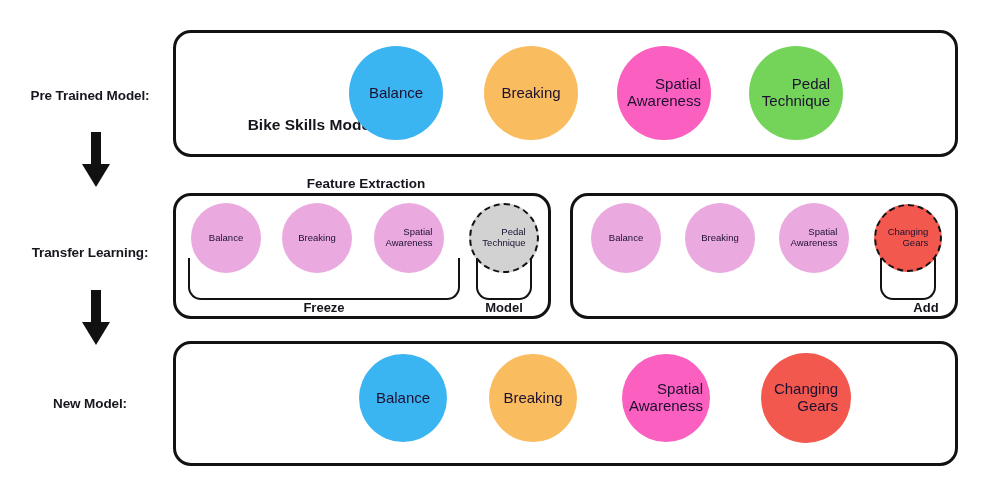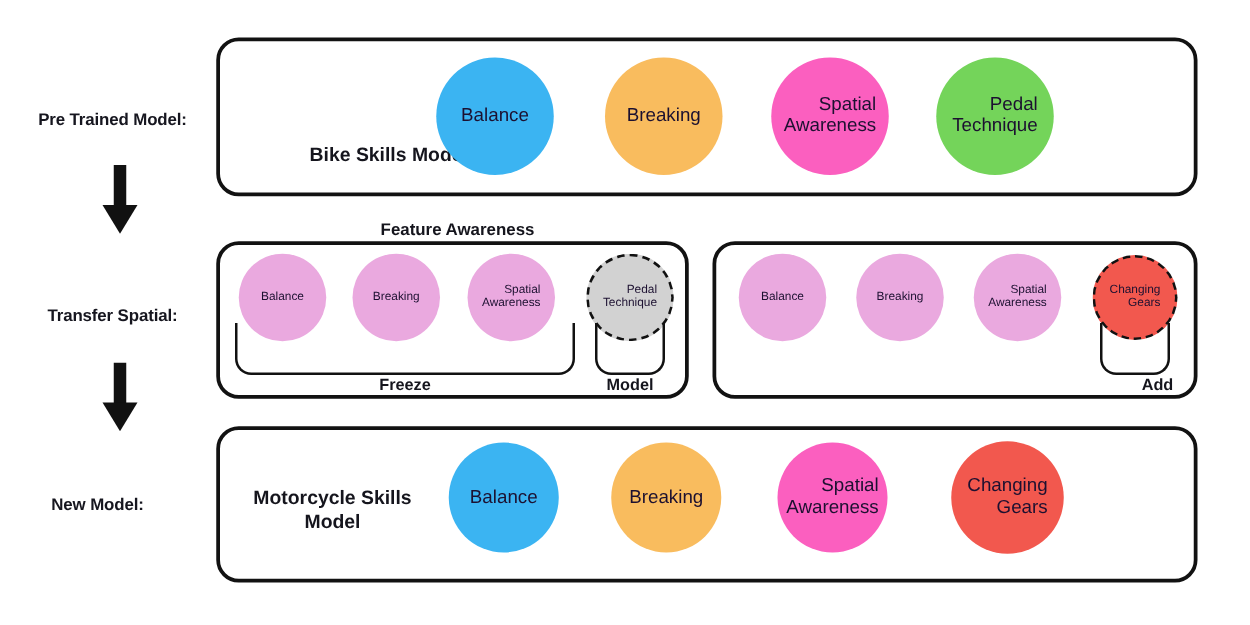--- a/index.html
+++ b/index.html
@@ -104,47 +104,47 @@
 
 <div class="stage-label" style="left:90px; top:88px;">Pre Trained Model:</div>
 
 <div class="down-arrow" style="left:96px; top:132px;">
   <svg width="34" height="56" viewBox="0 0 34 56" aria-hidden="true">
     <rect x="12" y="0" width="10" height="36" fill="#111111"></rect>
     <polygon points="3,32 31,32 17,55" fill="#111111"></polygon>
   </svg>
 </div>
 
-<div class="stage-label" style="left:90px; top:245px;">Transfer Spatial:</div>
+<div class="stage-label" style="left:90px; top:245px;">Transfer Learning:</div>
 
 <div class="down-arrow" style="left:96px; top:290px;">
   <svg width="34" height="56" viewBox="0 0 34 56" aria-hidden="true">
     <rect x="12" y="0" width="10" height="36" fill="#111111"></rect>
     <polygon points="3,32 31,32 17,55" fill="#111111"></polygon>
   </svg>
 </div>
 
-<div class="stage-label" style="left:78px; top:396px;">New Model:</div>
+<div class="stage-label" style="left:90px; top:396px;">New Model:</div>
 
 <div class="panel" style="left:173px; top:30px; width:785px; height:127px;">
 
   <div class="panel-title" style="left:135px; top:82px;">Bike Skills Model</div>
 
   <div class="bubble big" style="left:220px; top:60px; width:94px; height:94px; background:#3BB4F2;">Balance</div>
 
   <div class="bubble big" style="left:355px; top:60px; width:94px; height:94px; background:#F9BC5E;">Breaking</div>
 
   <div class="bubble big" style="left:488px; top:60px; width:94px; height:94px; background:#FB5FBF;">Spatial
 Awareness</div>
 
   <div class="bubble big" style="left:620px; top:60px; width:94px; height:94px; background:#74D45A;">Pedal
 Technique</div>
 </div>
 
-<div class="section-caption" style="left:366px; top:176px;">Feature Awareness</div>
+<div class="section-caption" style="left:366px; top:176px;">Feature Extraction</div>
 
 <div class="panel" style="left:173px; top:193px; width:378px; height:126px;">
 
   <div class="bubble small" style="left:50px; top:42px; width:70px; height:70px; background:#EAA9DF;">Balance</div>
 
   <div class="bubble small" style="left:141px; top:42px; width:70px; height:70px; background:#EAA9DF;">Breaking</div>
 
   <div class="bubble small" style="left:233px; top:42px; width:70px; height:70px; background:#EAA9DF;">Spatial
 Awareness</div>
 
@@ -171,22 +171,20 @@
 
   <div class="bubble small dashed" style="left:335px; top:42px; width:68px; height:68px; background:#F2584E;">Changing
 Gears</div>
 
   <div class="bracket" style="left:307px; top:62px; width:56px; height:42px;"></div>
   <div class="bracket-label" style="left:335px; top:104px;margin-left:18px;">Add</div>
 </div>
 
 <div class="panel" style="left:173px; top:341px; width:785px; height:125px;">
 
-  <div class="panel-title" style="left:90px; top:45px;">Motorcycle Skills
-Model</div>
 
   <div class="bubble big" style="left:227px; top:54px; width:88px; height:88px; background:#3BB4F2;">Balance</div>
 
   <div class="bubble big" style="left:357px; top:54px; width:88px; height:88px; background:#F9BC5E;">Breaking</div>
 
   <div class="bubble big" style="left:490px; top:54px; width:88px; height:88px; background:#FB5FBF;">Spatial
 Awareness</div>
 
   <div class="bubble big" style="left:630px; top:54px; width:90px; height:90px; background:#F2584E;">Changing
 Gears</div>

